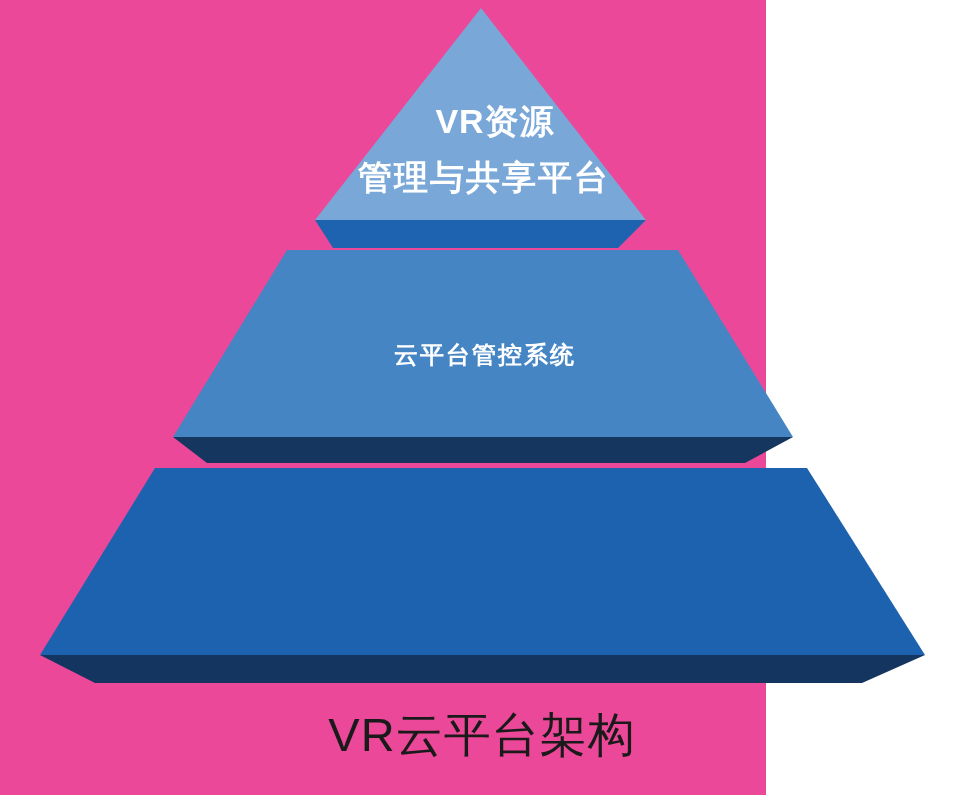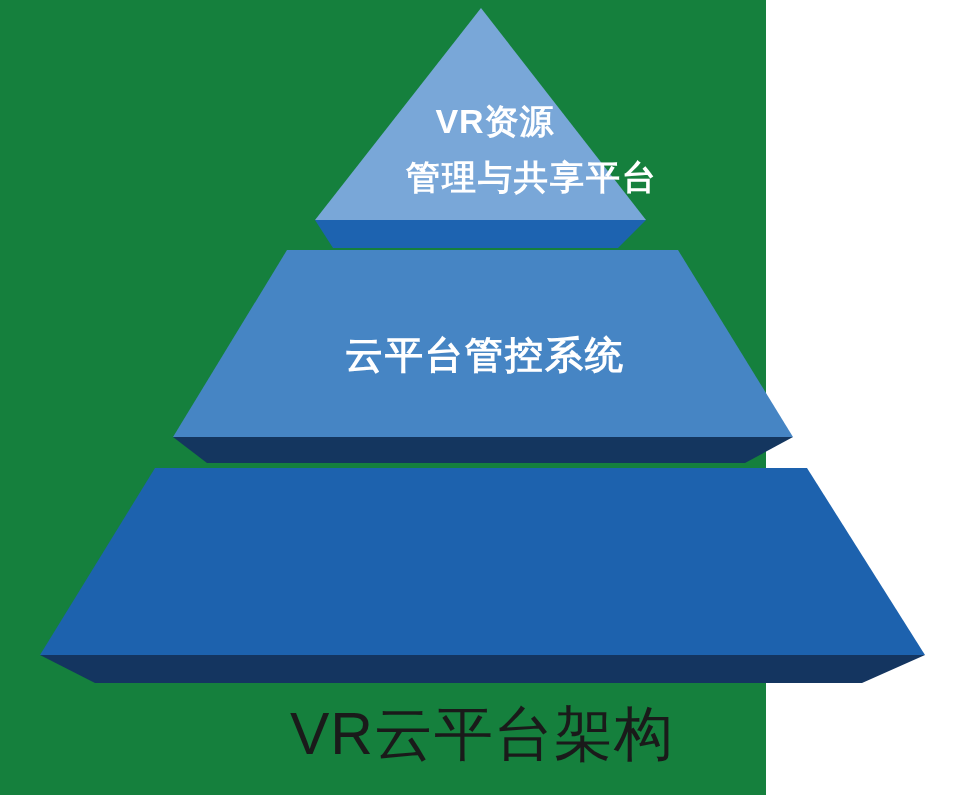--- a/index.html
+++ b/index.html
@@ -9,21 +9,21 @@
   body {
     width: 960px;
     height: 795px;
     overflow: hidden;
     font-family: "Liberation Sans", "DejaVu Sans", sans-serif;
   }
   .stage {
     position: relative;
     width: 766px;
     height: 795px;
-    background: #15803d;
+    background: #ec4899;
   }
   .stage svg {
     position: absolute;
     left: 0;
     top: 0;
   }
   .tier-label {
     position: absolute;
     transform: translate(-50%, -50%);
     color: #ffffff;
@@ -36,40 +36,39 @@
     left: 495px;
     top: 121px;
     font-size: 34px;
     letter-spacing: 1px;
   }
   .label-top-2 {
     left: 484px;
     top: 177px;
     font-size: 34px;
     letter-spacing: 2px;
-    margin-left: 48px;
   }
   .label-middle {
     left: 485px;
     top: 355px;
-    font-size: 38px;
+    font-size: 24px;
     letter-spacing: 2px;
   }
   .label-bottom {
     left: 470px;
     top: 559px;
     font-size: 37px;
     letter-spacing: 1px;
   }
   .diagram-title {
     position: absolute;
     left: 482px;
     top: 735px;
     transform: translate(-50%, -50%);
-    font-size: 59px;
+    font-size: 47px;
     font-weight: normal;
     color: #1a1a1a;
     white-space: nowrap;
     letter-spacing: 1px;
   }
 </style>
 </head>
 <body>
 
 <div class="stage">

